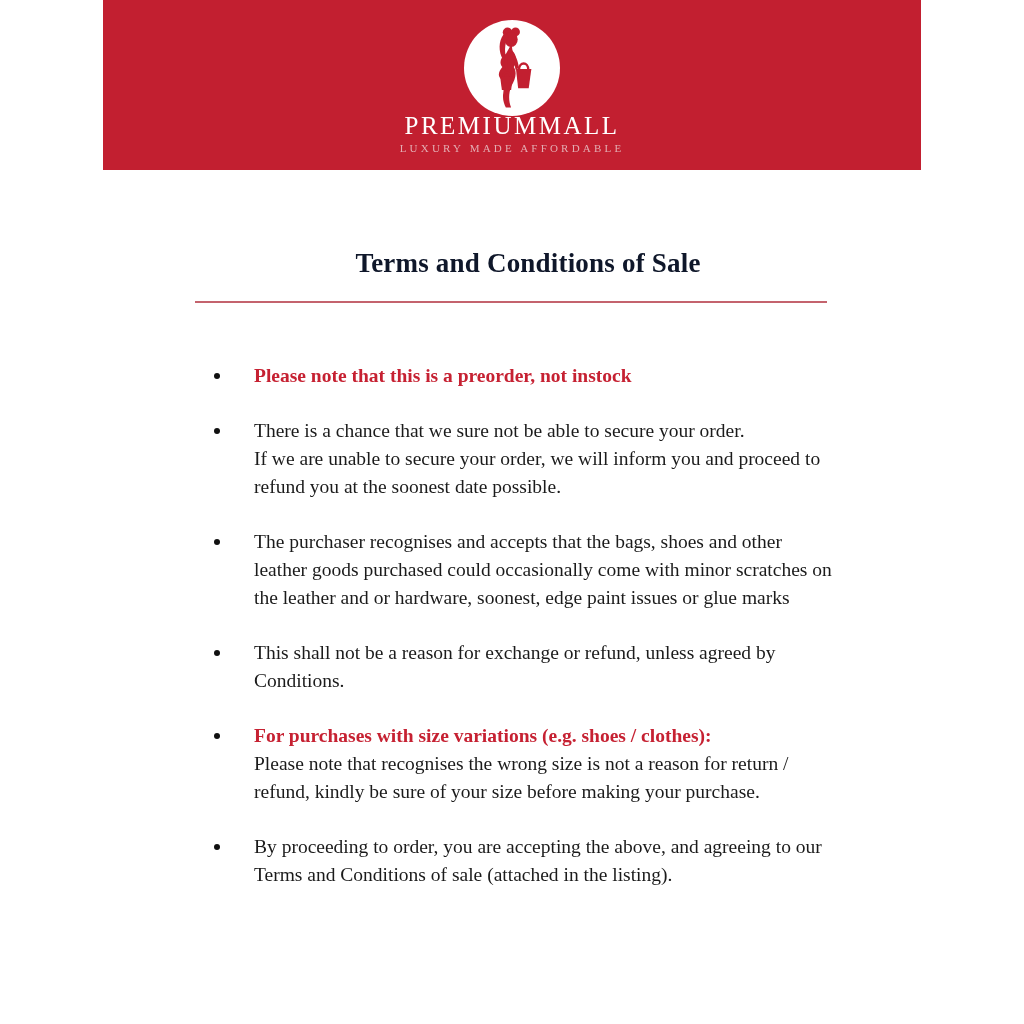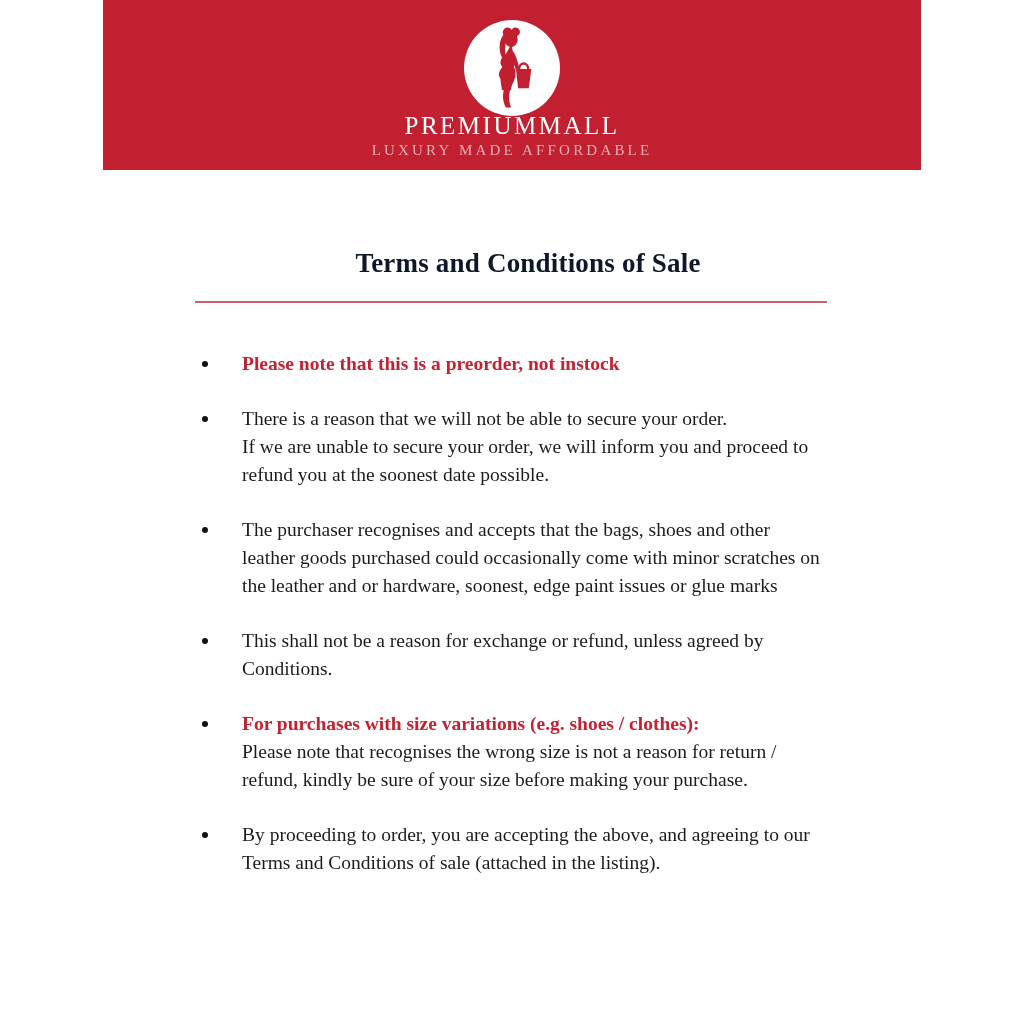--- a/index.html
+++ b/index.html
@@ -40,21 +40,21 @@
     font-size: 25px;
     letter-spacing: 2.5px;
     font-weight: 400;
     line-height: 28px;
   }
   .tagline {
     position: absolute;
     top: 142px; left: 0; right: 0;
     text-align: center;
     color: var(--tagline-pink, #E3ACB2);
-    font-size: 15px;
+    font-size: 11px;
     letter-spacing: 3.2px;
     font-weight: 400;
   }
 
   
   .doc-title {
     position: absolute;
     top: 248px; left: 0; width: 100%;
     text-align: center;
     font-size: 27px;
@@ -67,21 +67,21 @@
     position: absolute;
     top: 301px; left: 195px;
     width: 632px; height: 2px;
     background: var(--divider-red, #C4636D);
   }
   .terms {
     position: absolute;
     top: 350px; left: 200px;
     width: 660px;
     list-style: none;
-    margin: 0; padding: 0;
+    margin: 12px; padding: 0;
   }
   .terms li {
     position: relative;
     padding-left: 42px;
     margin-bottom: 27px;
     font-size: 19.5px;
     line-height: 28px;
     color: #1b1b1b;
   }
   .terms .marker {
@@ -140,21 +140,21 @@
   <ul class="terms">
       <li>
       <span class="marker"></span>
       <div>
           <div class="line red-bold">Please note that this is a preorder, not instock</div>
         </div>
     </li>
       <li>
       <span class="marker"></span>
       <div>
-          <div class="line">There is a reason that we will not be able to secure your order.</div>
+          <div class="line">There is a chance that we sure not be able to secure your order.</div>
           <div class="line">If we are unable to secure your order, we will inform you and proceed to</div>
           <div class="line">refund you at the soonest date possible.</div>
         </div>
     </li>
       <li>
       <span class="marker"></span>
       <div>
           <div class="line">The purchaser recognises and accepts that the bags, shoes and other</div>
           <div class="line">leather goods purchased could occasionally come with minor scratches on</div>
           <div class="line">the leather and or hardware, soonest, edge paint issues or glue marks</div>

